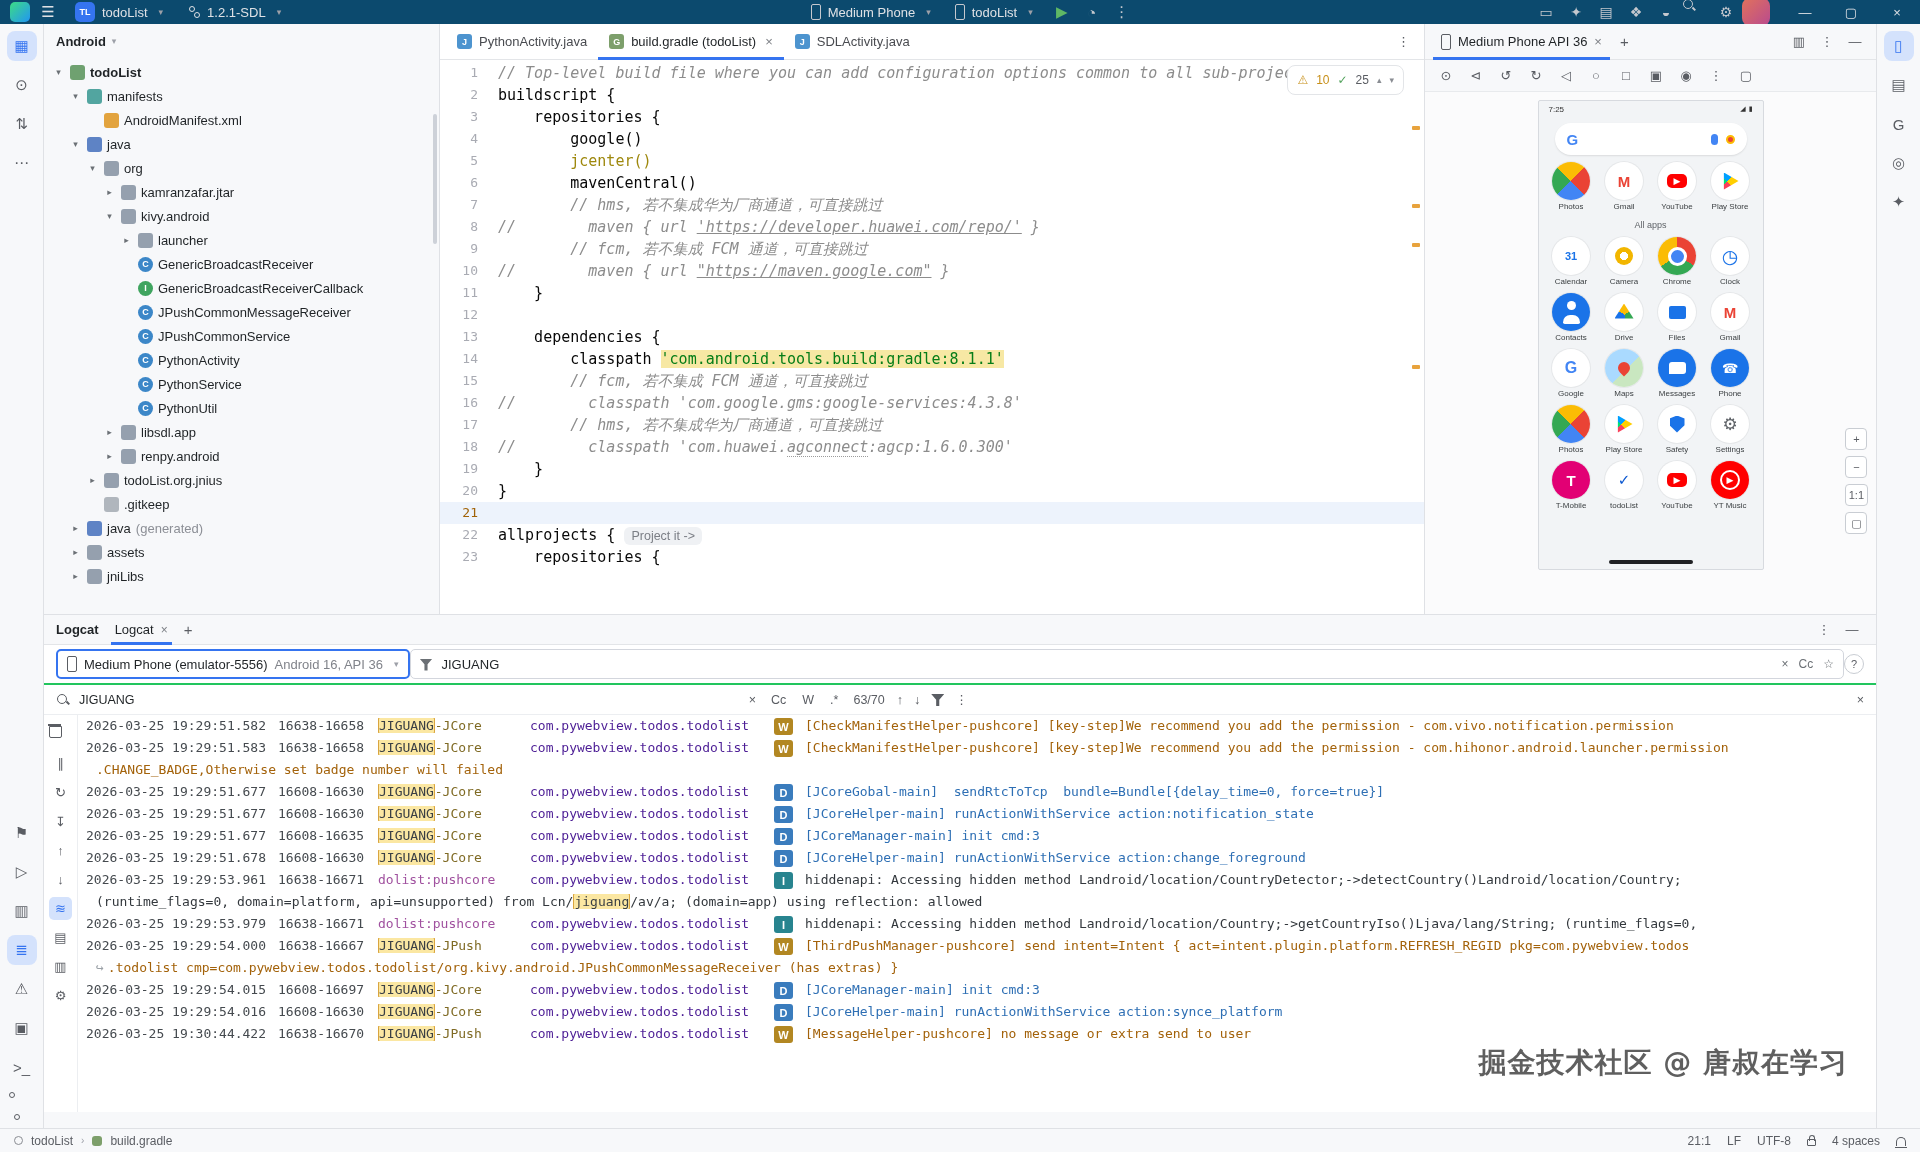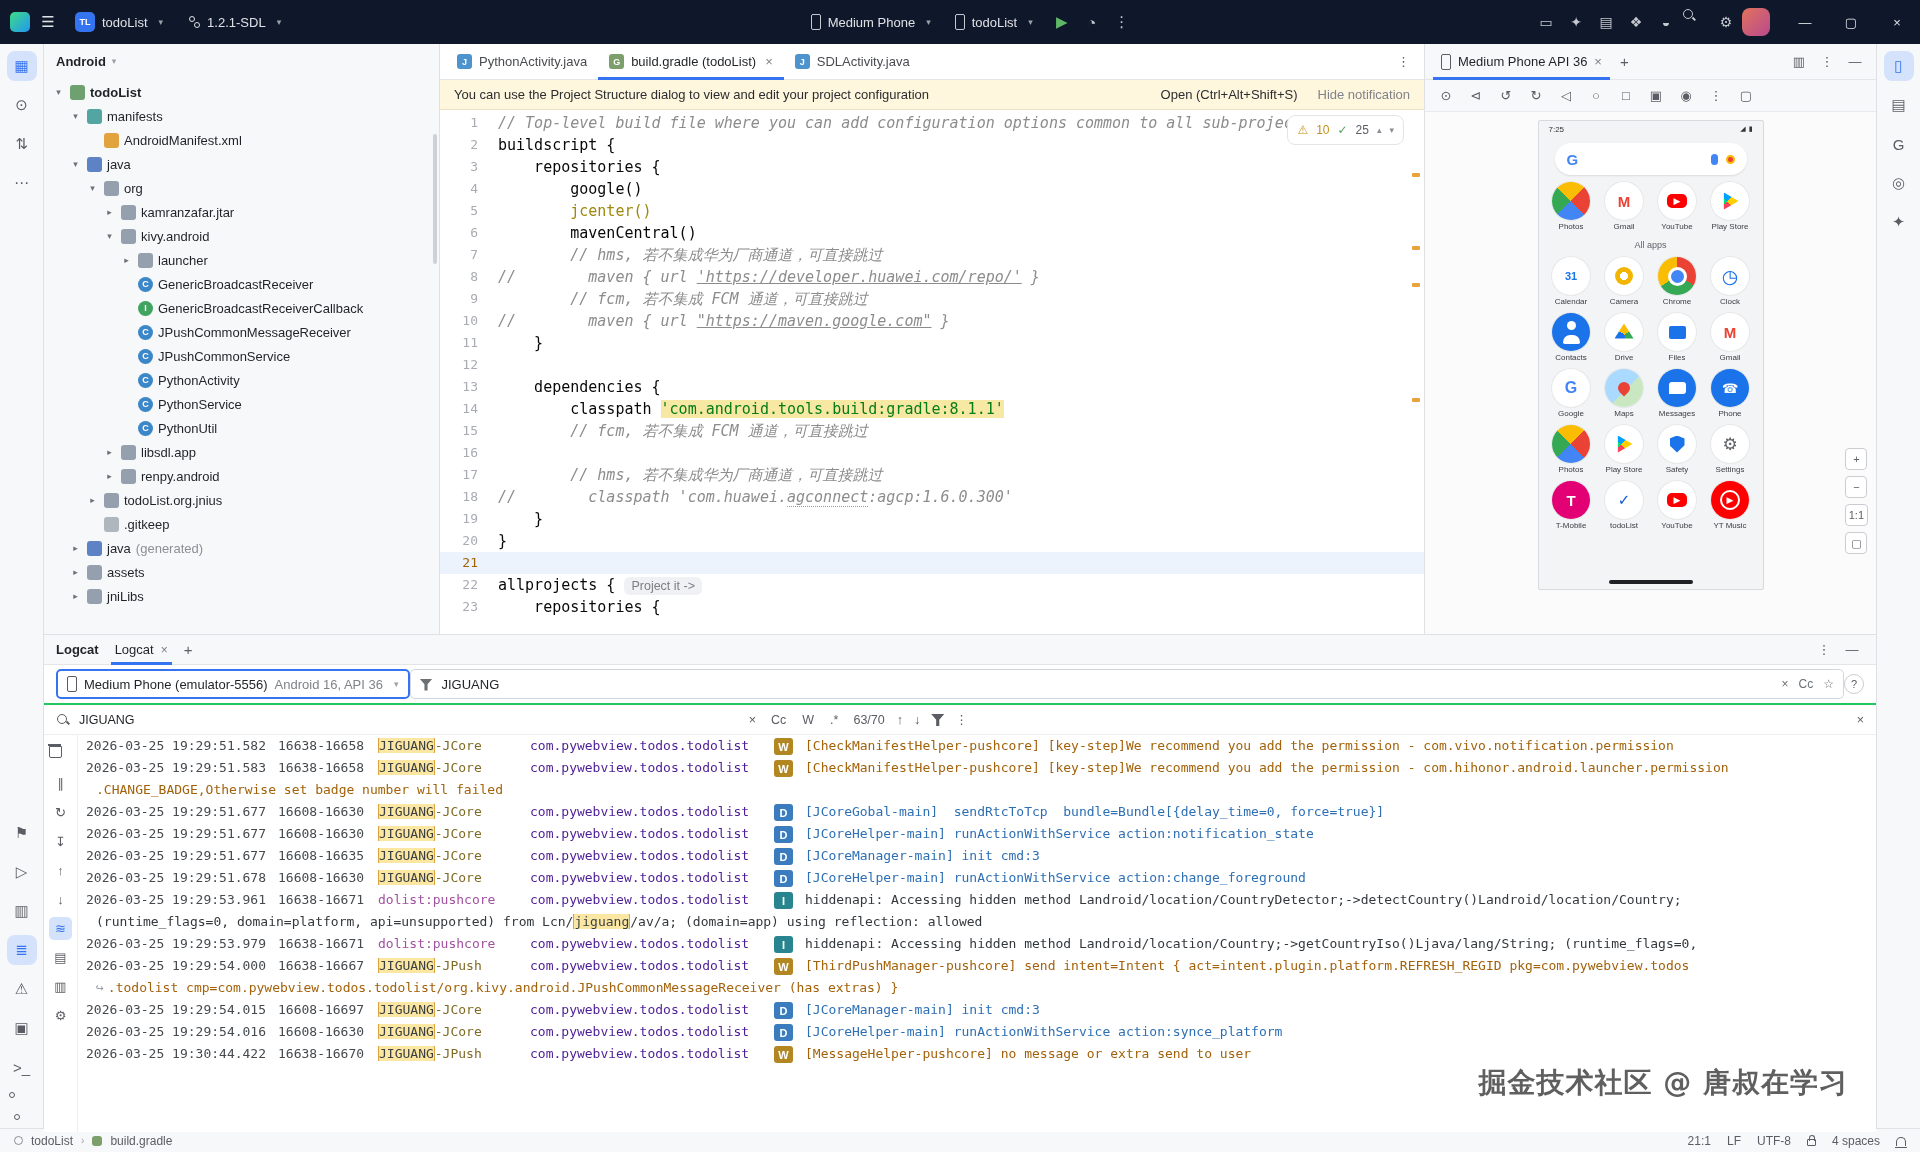--- a/index.html
+++ b/index.html
@@ -1,21 +1,21 @@
 <!DOCTYPE html>
 <html><head>
 <meta charset="utf-8">
 <style>
   *{box-sizing:border-box;margin:0;padding:0}
   html,body{width:1920px;height:1152px;overflow:hidden}
   body{font-family:"Liberation Sans","DejaVu Sans",sans-serif;font-size:13px;color:#1f2326;background:#f7f8fa}
   .app{width:1920px;height:1152px;display:flex;flex-direction:column}
 
   
-  .titlebar{height:44px;background:#0f172a;display:flex;align-items:center;color:#dfe1e5;padding-left:10px;gap:6px;flex:none}
+  .titlebar{height:24px;background:#0c4a6e;display:flex;align-items:center;color:#dfe1e5;padding-left:10px;gap:6px;flex:none}
   .as-logo{width:20px;height:20px;border-radius:5px;background:linear-gradient(135deg,#3ddc84,#2196f3);flex:none}
   .i-burger{width:24px;text-align:center;font-size:15px;color:#dfe1e5}
   .i-burger::before{content:"☰"}
   .tb-btn{height:30px;display:flex;align-items:center;gap:7px;padding:0 9px;border-radius:6px;font-size:13px;color:#dfe1e5;cursor:default}
   .tl-logo{width:20px;height:20px;border-radius:5px;background:#3574f0;color:#fff;font-size:9px;font-weight:700;display:flex;align-items:center;justify-content:center}
   .dd::after{content:"▾";font-size:9px;color:#9da0a8;margin-left:4px}
   .i-branch{position:relative;width:13px;height:14px;display:inline-block}
   .i-branch::before{content:"";position:absolute;left:2px;top:1px;width:4px;height:4px;border:1.5px solid currentColor;border-radius:50%}
   .i-branch::after{content:"";position:absolute;left:7px;bottom:1px;width:4px;height:4px;border:1.5px solid currentColor;border-radius:50%}
   .spacer1{flex:1.3}.spacer2{flex:1}
@@ -414,26 +414,20 @@
                 <span class="fico f-gradle">G</span>
                 <span class="tab-label">build.gradle (todoList)</span>
                 <span class="close">×</span>
               </div>
               <div class="tab">
                 <span class="fico f-java">J</span>
                 <span class="tab-label">SDLActivity.java</span>
               </div>
               <span class="tabs-more">⋮</span>
             </div>
-          <div class="banner">
-            <span>You can use the Project Structure dialog to view and edit your project configuration</span>
-            <span class="sp"></span>
-            <span>Open (Ctrl+Alt+Shift+S)</span>
-            <span class="mut">Hide notification</span>
-          </div>
           <div class="code" id="code">
             <div class="inspect">
               <span class="warn">⚠</span>
               <span class="warn">10</span>
               <span class="ok">✓</span>
               <span>25</span>
               <span class="chv">▴</span>
               <span class="chv">▾</span>
             </div>
             <div class="etick" style="top:12%"></div>
@@ -495,20 +489,21 @@
               <div class="cline">
                 <span class="lno">14</span>
                 <span class="lcontent"><span class="tok c">        classpath </span><span class="tok strhl">'com.android.tools.build:gradle:8.1.1'</span></span>
               </div>
               <div class="cline">
                 <span class="lno">15</span>
                 <span class="lcontent"><span class="tok c">        </span><span class="tok cmt">// fcm, 若不集成 FCM 通道，可直接跳过</span></span>
               </div>
               <div class="cline">
                 <span class="lno">16</span>
+                <span class="lcontent"><span class="tok cmt">//        classpath 'com.google.gms:google-services:4.3.8'</span></span>
               </div>
               <div class="cline">
                 <span class="lno">17</span>
                 <span class="lcontent"><span class="tok c">        </span><span class="tok cmt">// hms, 若不集成华为厂商通道，可直接跳过</span></span>
               </div>
               <div class="cline">
                 <span class="lno">18</span>
                 <span class="lcontent"><span class="tok cmt">//        classpath 'com.huawei.</span><span class="tok u">agconnect</span><span class="tok cmt">:agcp:1.6.0.300'</span></span>
               </div>
               <div class="cline">

